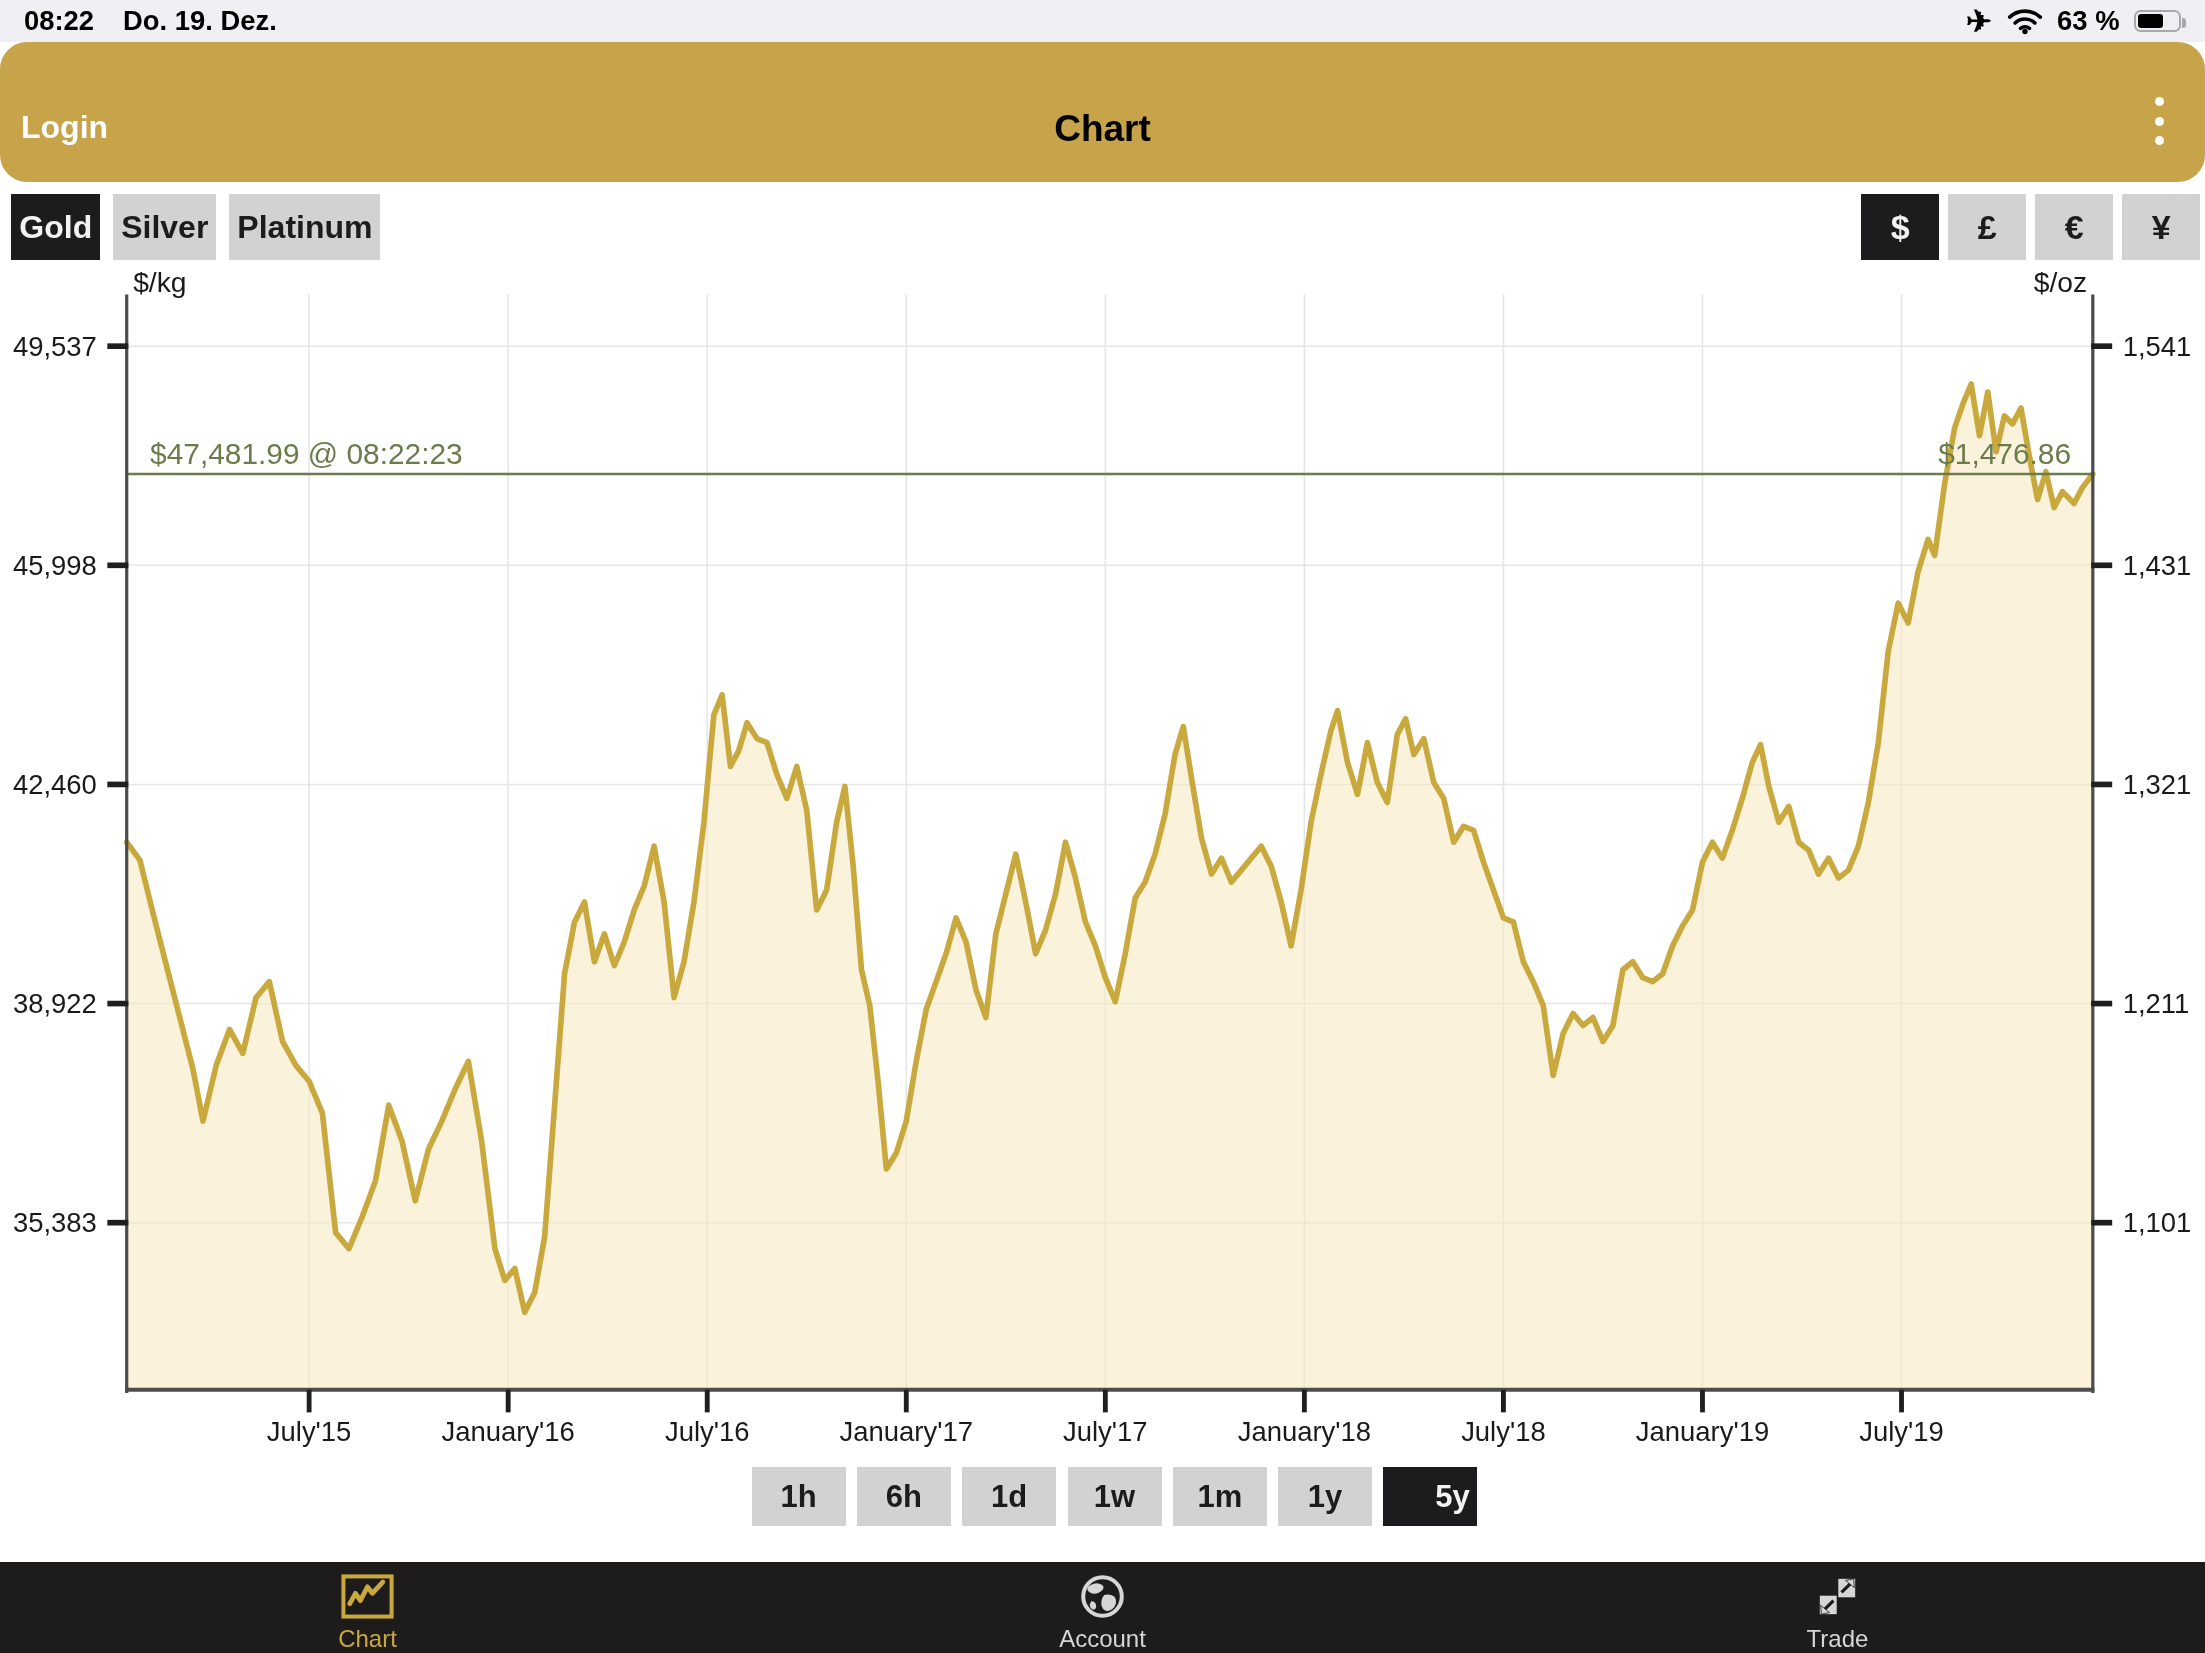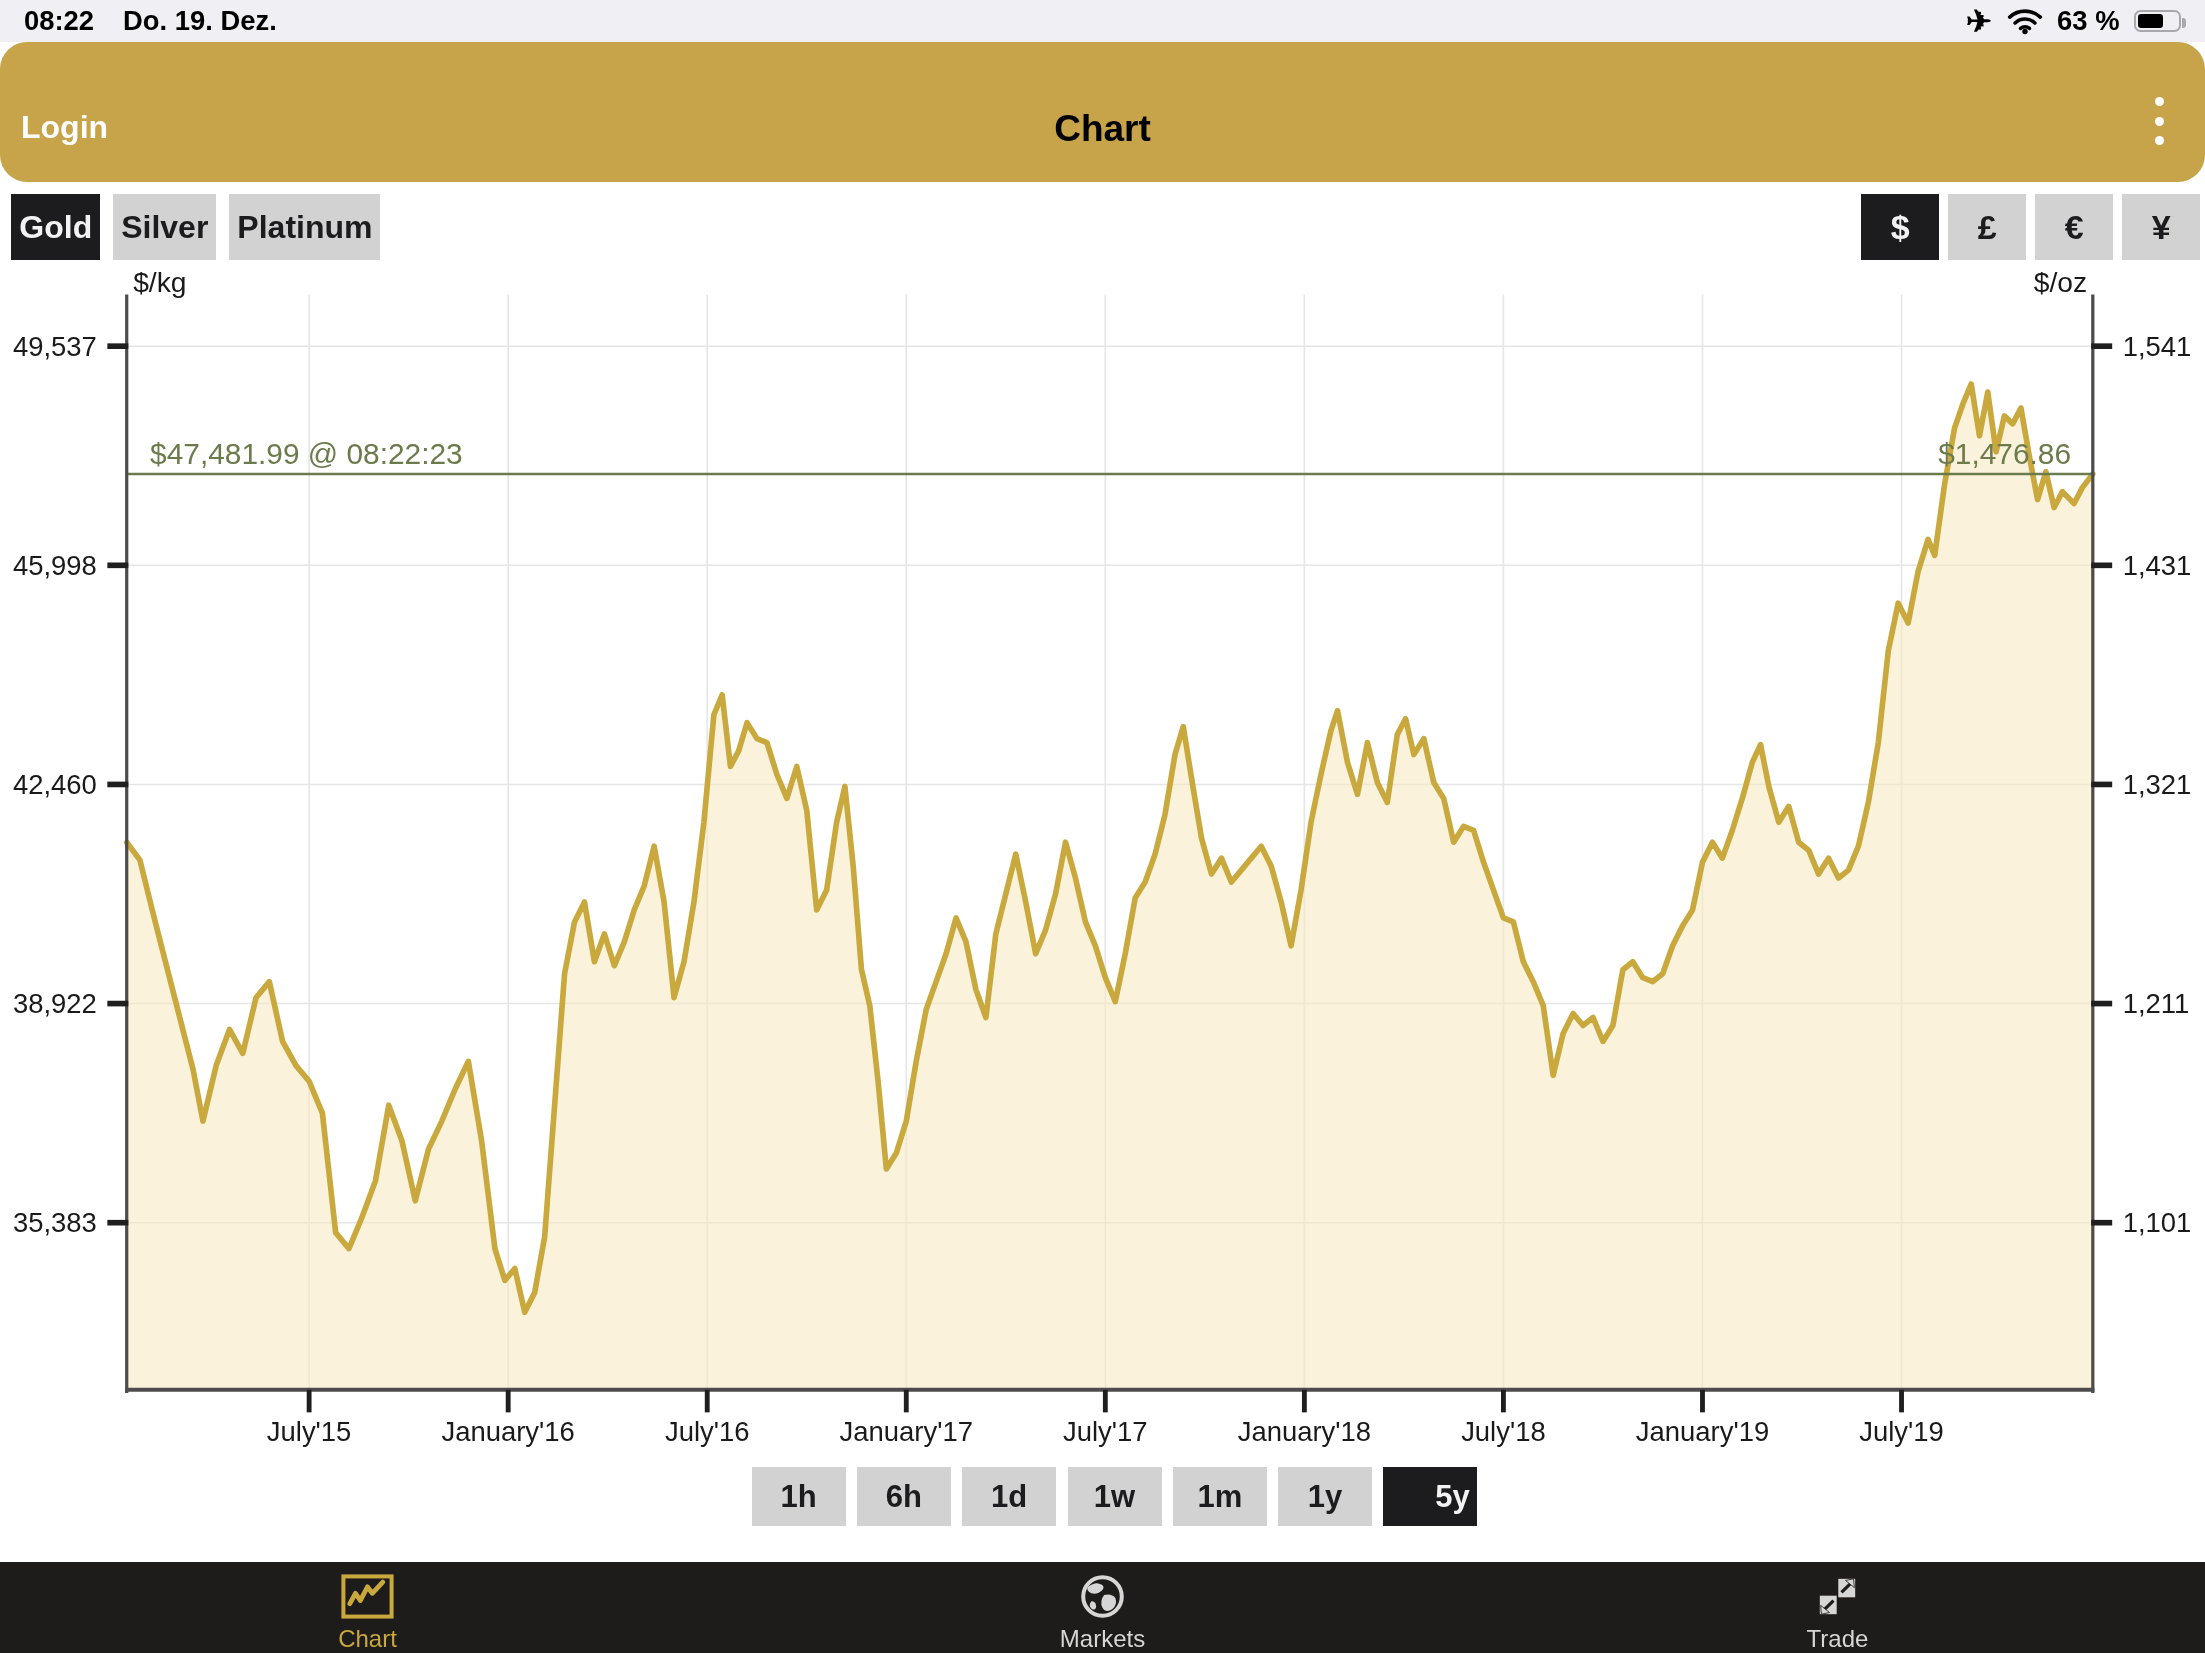--- a/index.html
+++ b/index.html
@@ -194,21 +194,21 @@
   </div>
   <div class="tab-item">
     <span class="icon-box">
       <svg width="45" height="45" viewBox="0 0 56 56">
         <circle cx="28" cy="28" r="24" fill="none" stroke="#d6d6d6" stroke-width="5"></circle>
         <path d="M10 16 q8 -6 14 -4 q8 2 4 8 q-6 6 -14 4 q-7 -3 -4 -8 Z" fill="#d6d6d6"></path>
         <path d="M30 26 q10 -2 14 4 q3 8 -4 14 q-8 5 -12 -2 q-4 -8 2 -16 Z" fill="#d6d6d6"></path>
         <path d="M14 34 q6 0 6 6 q0 5 -5 4 q-5 -4 -1 -10 Z" fill="#d6d6d6"></path>
       </svg>
     </span>
-    <span class="tab-label">Markets</span>
+    <span class="tab-label">Account</span>
   </div>
   <div class="tab-item">
     <span class="icon-box">
       <svg width="45" height="45" viewBox="0 0 56 56">
         <rect x="6" y="27" width="21" height="23" fill="#d6d6d6"></rect>
         <rect x="29" y="6" width="21" height="23" fill="#d6d6d6"></rect>
         <polyline points="33,23 46,10" fill="none" stroke="#1d1c1a" stroke-width="4"></polyline>
         <polygon points="48,6 49,17 38,8" fill="#d6d6d6" stroke="#1d1c1a" stroke-width="1"></polygon>
         <polyline points="23,33 10,46" fill="none" stroke="#1d1c1a" stroke-width="4"></polyline>
         <polygon points="8,50 7,39 18,48" fill="#d6d6d6" stroke="#1d1c1a" stroke-width="1"></polygon>

